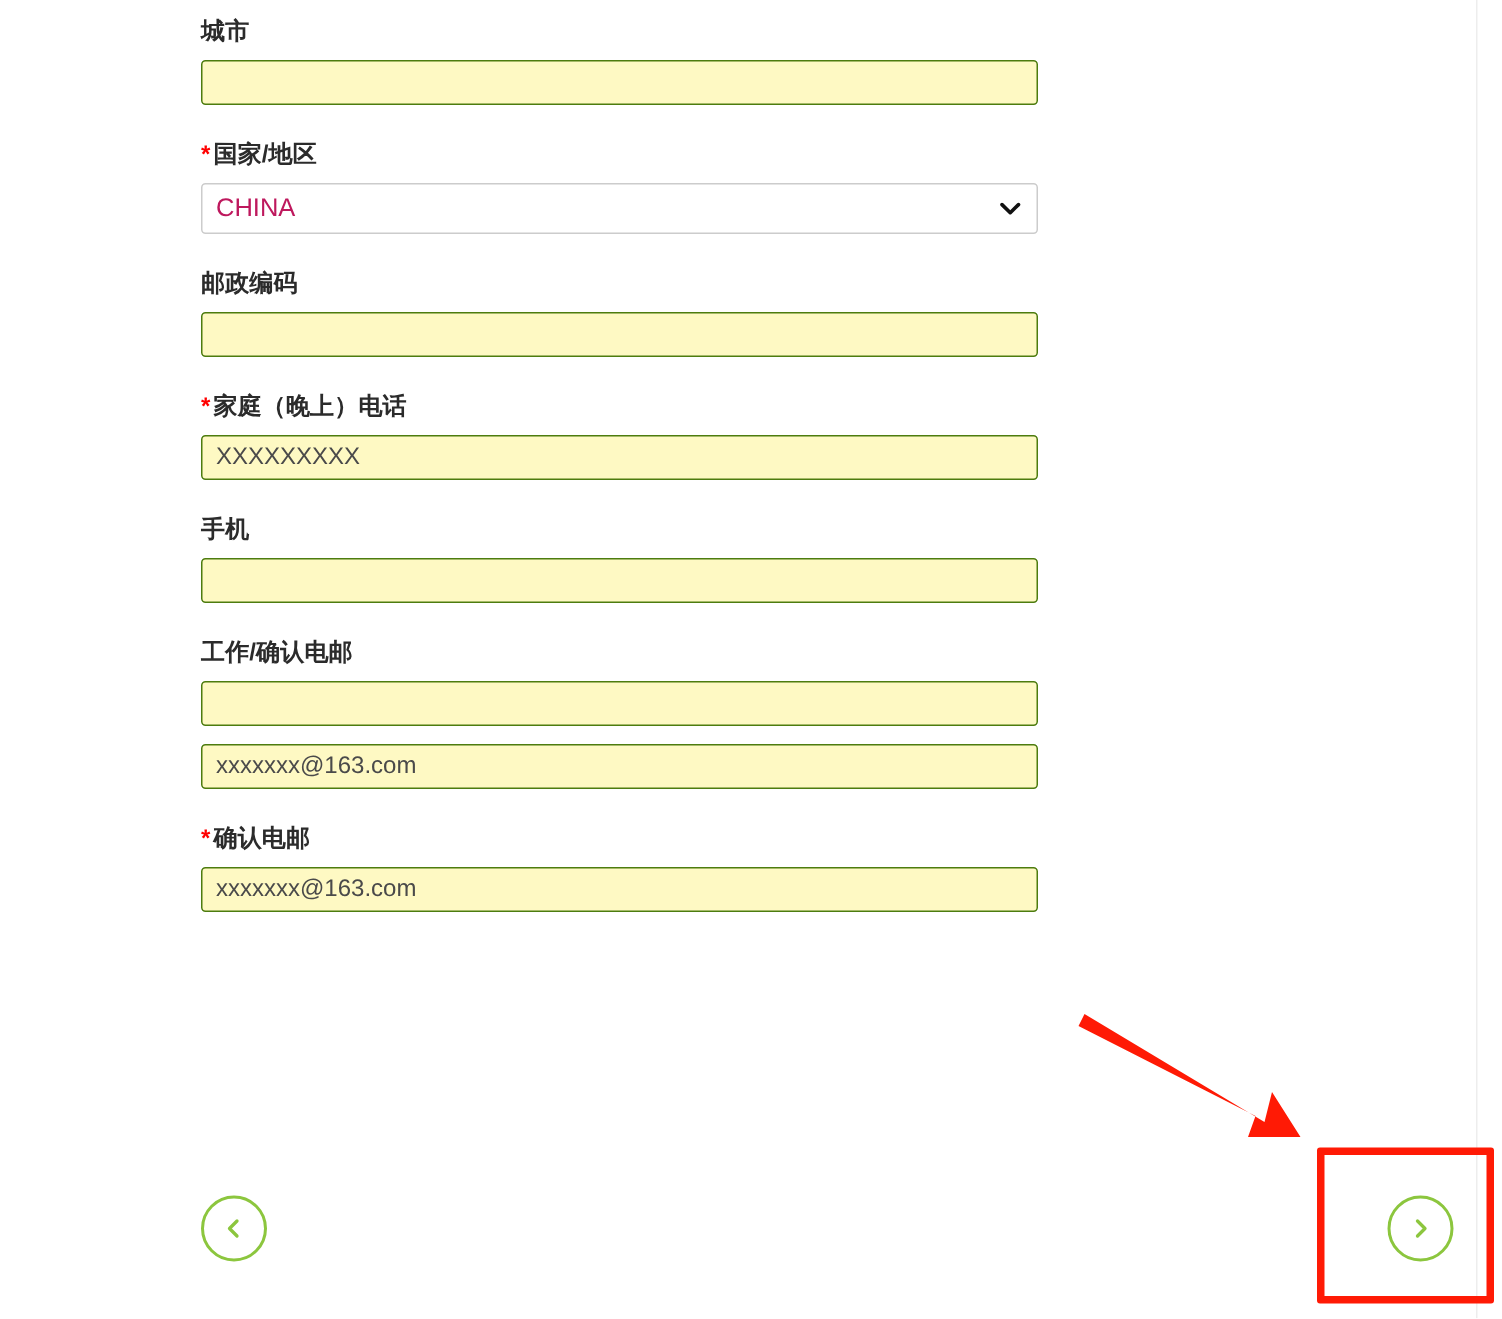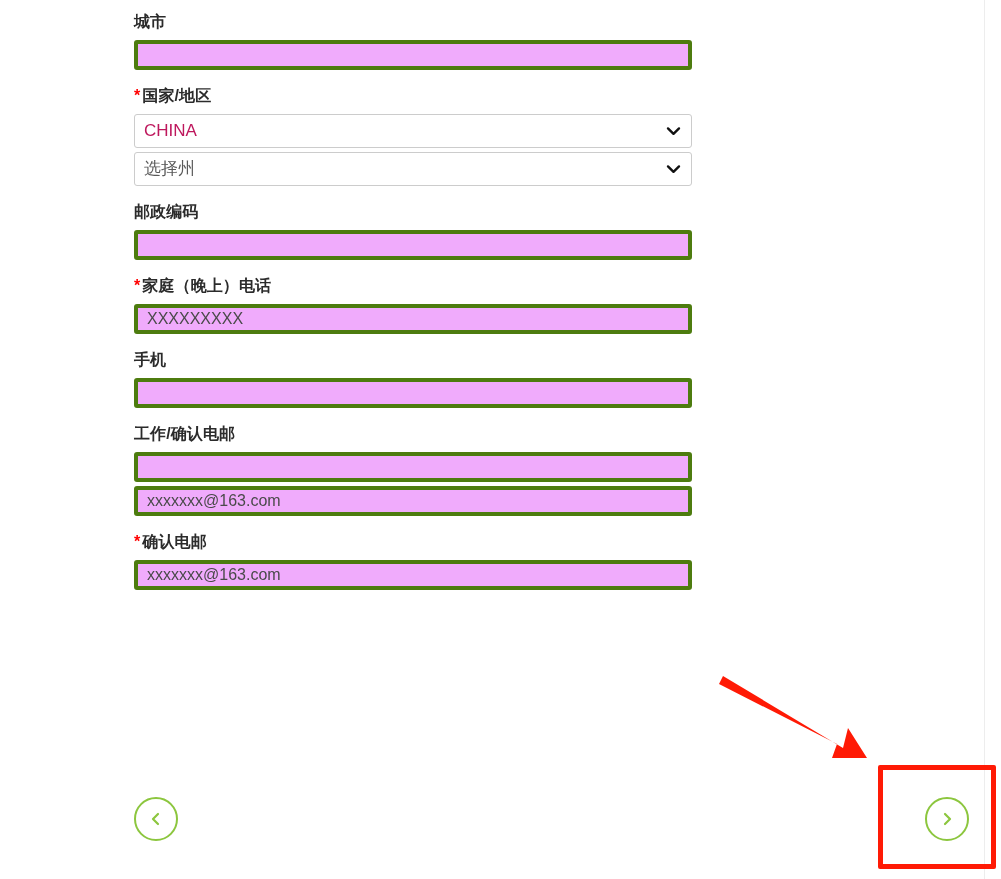--- a/index.html
+++ b/index.html
@@ -39,21 +39,21 @@
 
   
   #form {
     position: absolute;
     left: 134px;
     top: 0;
     width: 558px;
   }
 
   .field {
-    margin-bottom: 4px;
+    margin-bottom: 12px;
   }
 
   .field-label {
     font-size: 16px;
     font-weight: bold;
     color: #2b2b2b;
     line-height: 1;
     padding-top: 14px;
     padding-bottom: 10px;
     letter-spacing: 0.1px;
@@ -63,23 +63,23 @@
     color: #ff0000;
     font-weight: bold;
     margin-right: 2px;
   }
 
   .text-input {
     display: block;
     box-sizing: border-box;
     width: 558px;
     height: 30px;
-    border: 4px solid #4d7c0f;
+    border: 1px solid #4d7c0f;
     border-radius: 3px;
-    background: #f0abfc;
+    background: #fef9c3;
     font-family: "Liberation Sans", "DejaVu Sans", sans-serif;
     font-size: 16px;
     color: #4a4a4a;
     padding: 0 9px;
     outline: none;
   }
 
   
   .select-wrap {
     position: relative;
@@ -180,28 +180,20 @@
         <div class="select-wrap">
           <div class="select-box">CHINA</div>
           <span class="select-chevron">
             <svg width="15" height="10" viewBox="0 0 15 10">
               <polyline points="2,2.4 7.5,7.8 13,2.4" fill="none" stroke="#111111" stroke-width="2.4" stroke-linecap="round" stroke-linejoin="round"></polyline>
             </svg>
           </span>
         </div>
       </div>
       <div class="field">
-        <div class="select-wrap">
-          <div class="select-box placeholder">选择州</div>
-          <span class="select-chevron">
-            <svg width="15" height="10" viewBox="0 0 15 10">
-              <polyline points="2,2.4 7.5,7.8 13,2.4" fill="none" stroke="#111111" stroke-width="2.4" stroke-linecap="round" stroke-linejoin="round"></polyline>
-            </svg>
-          </span>
-        </div>
       </div>
       <div class="field">
         <div class="field-label"><span>邮政编码</span></div>
         <div class="input-wrap">
           <input type="text" class="text-input" value="" placeholder="" style="">
         </div>
       </div>
       <div class="field">
         <div class="field-label"><span class="req">*</span><span>家庭（晚上）电话</span></div>
         <div class="input-wrap">

